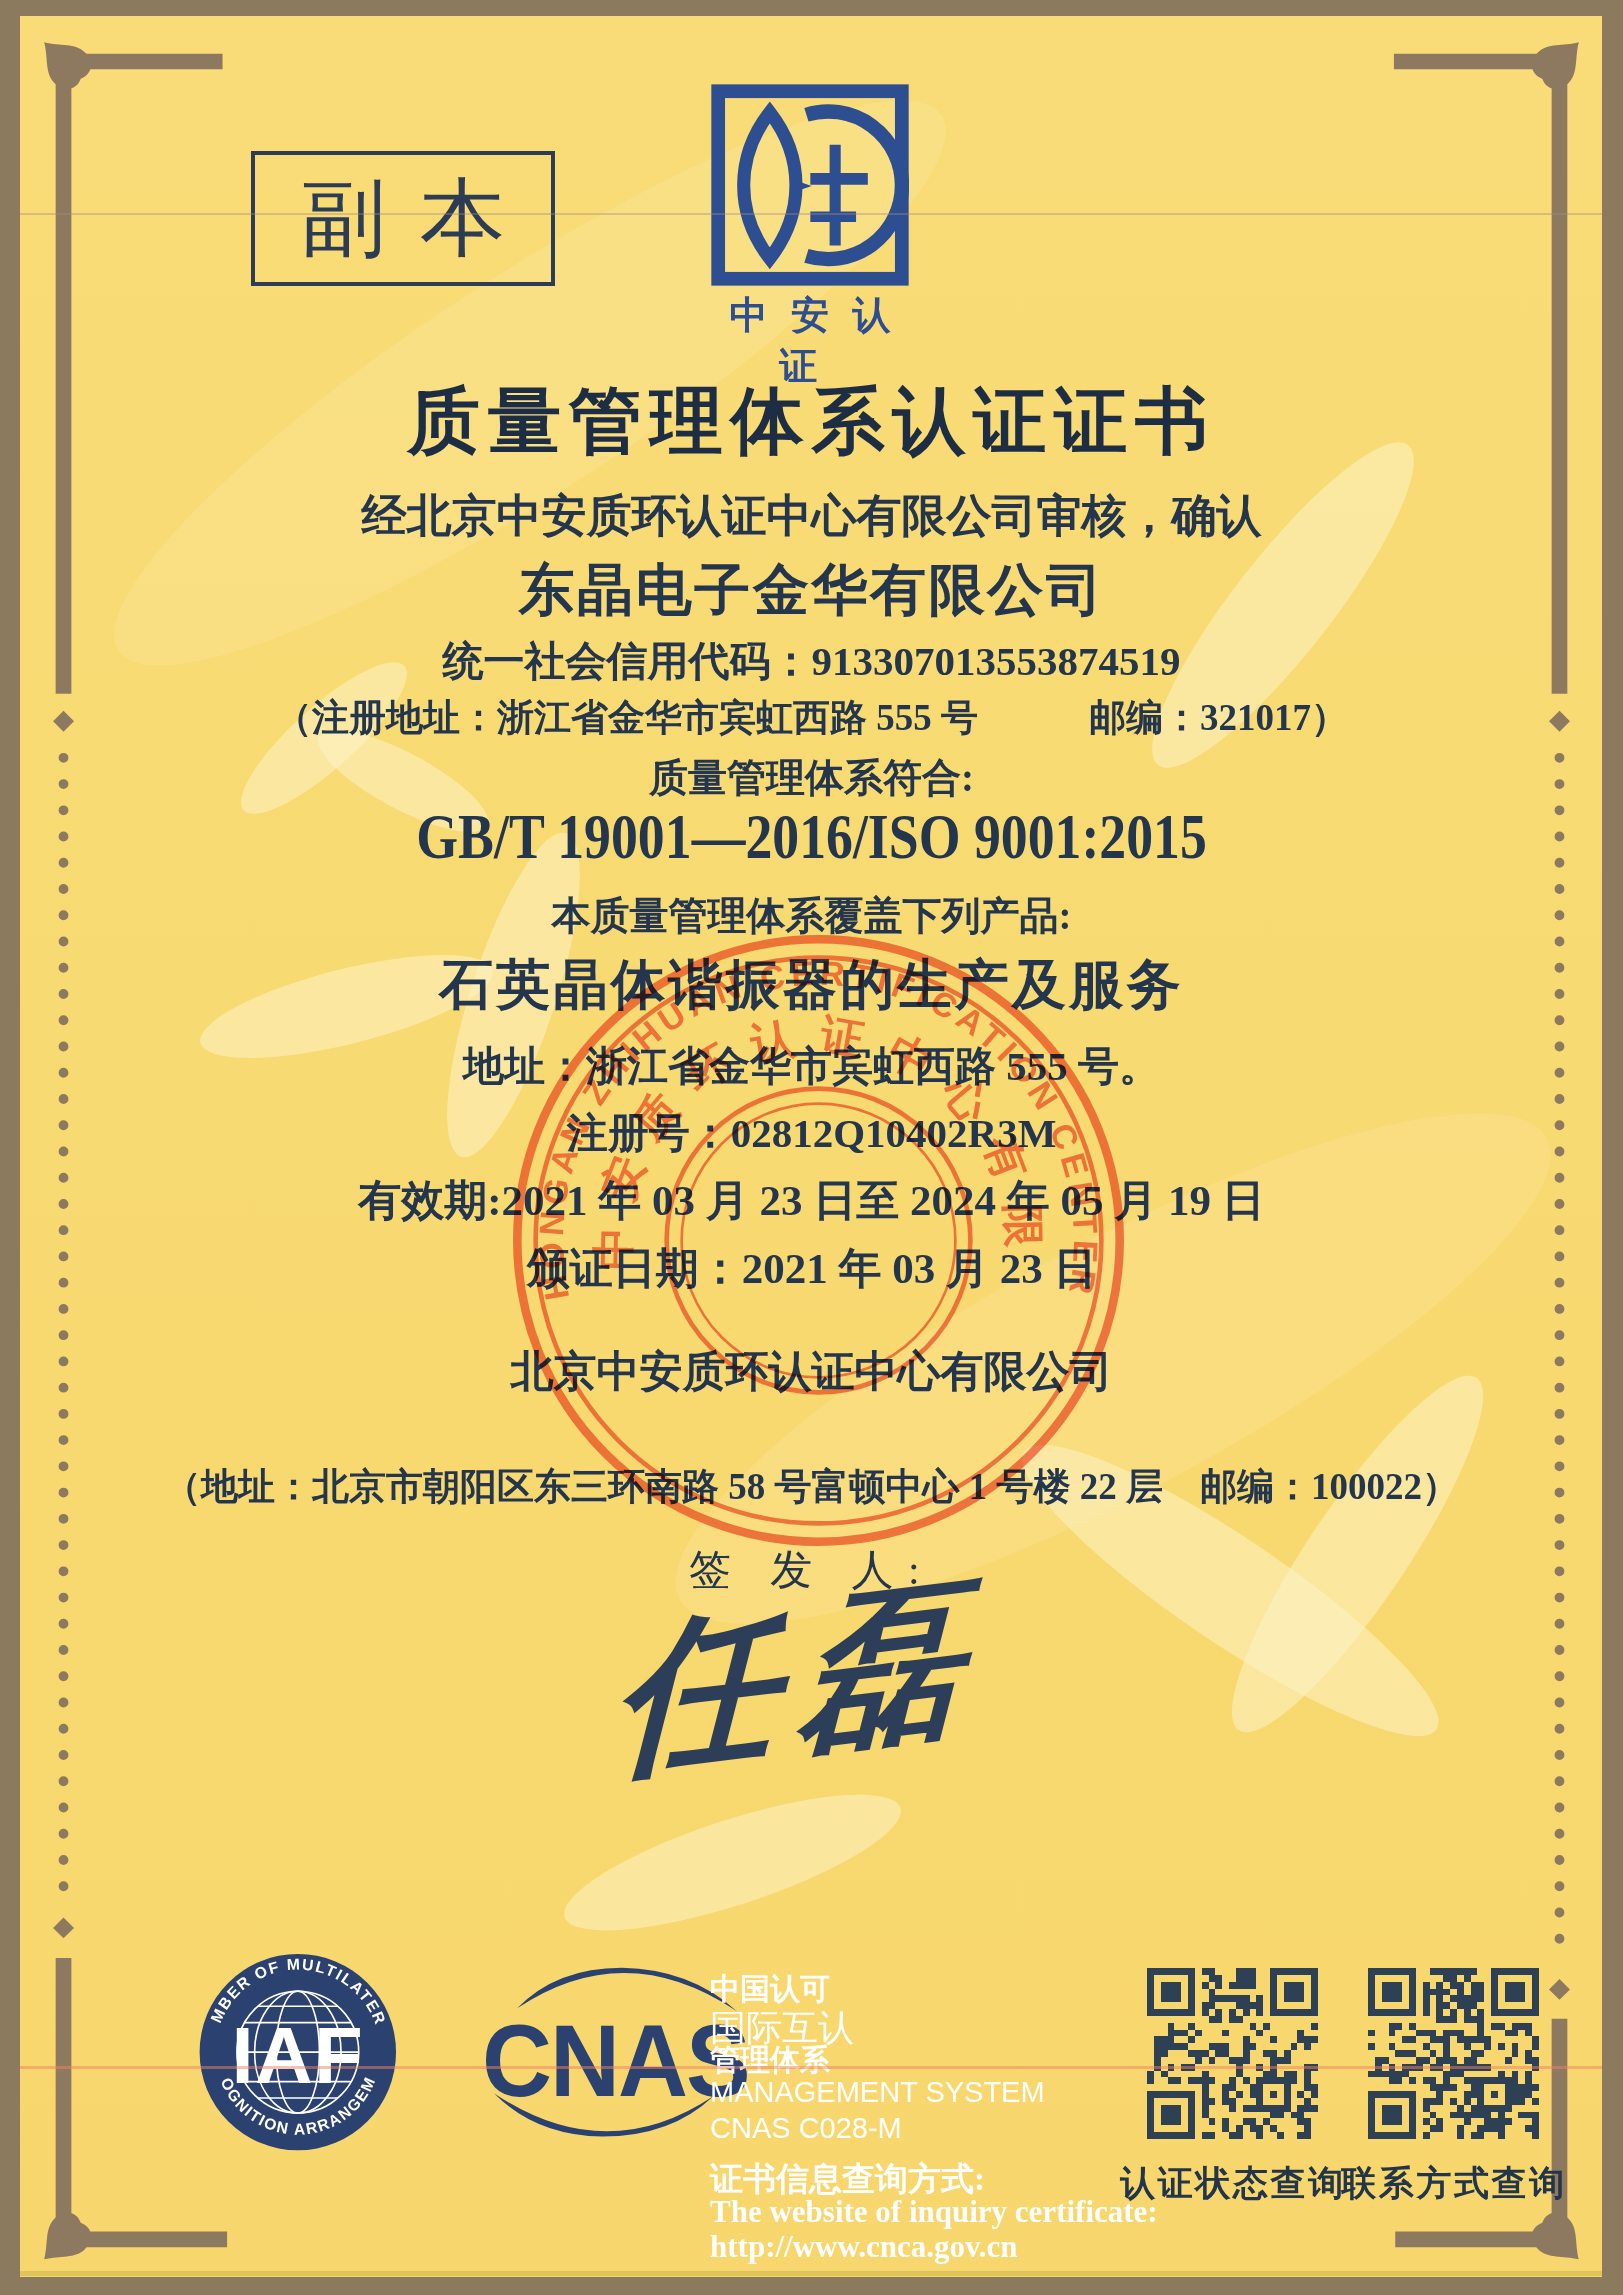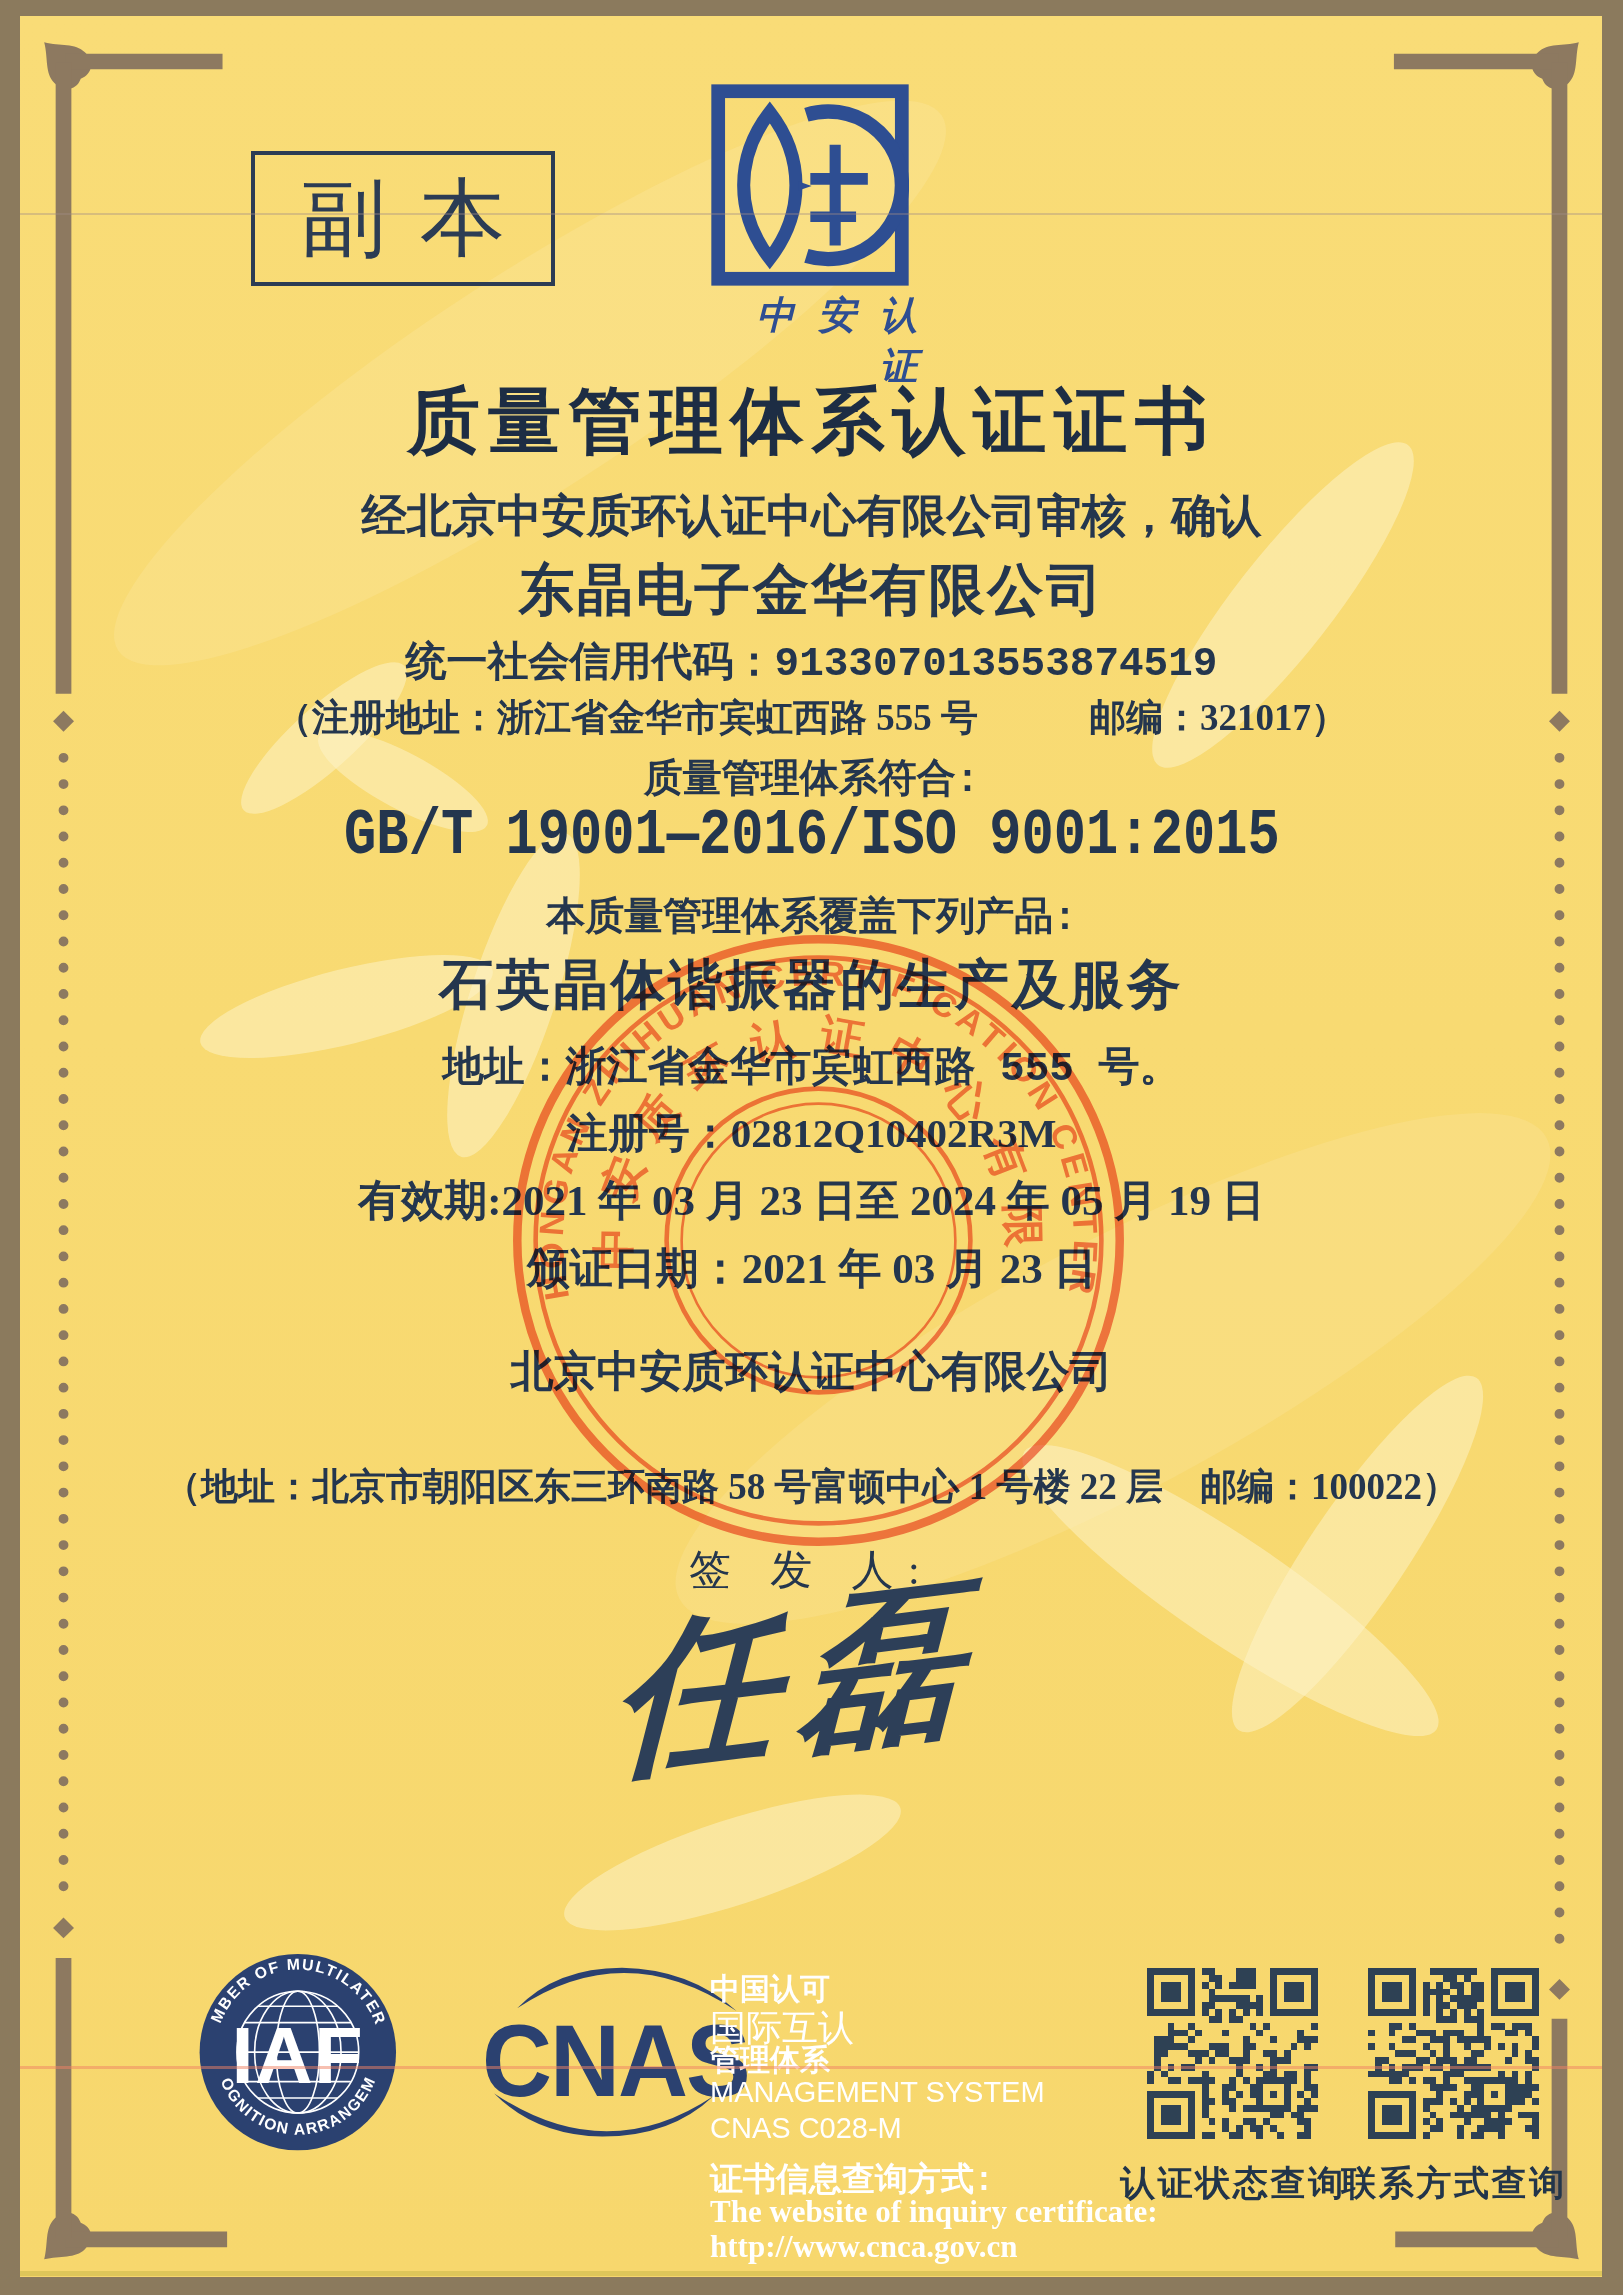--- a/index.html
+++ b/index.html
@@ -3,27 +3,27 @@
 <meta charset="utf-8">
 <style>
   html,body{margin:0;padding:0;background:#4a4a4a;}
   .page{position:relative;width:1623px;height:2295px;background:#8b7a5d;overflow:hidden;
         font-family:"Liberation Serif",serif;}
   .paper{position:absolute;left:19.6px;top:15.7px;right:21px;bottom:17.7px;
          background:linear-gradient(180deg,#f9dc77 0%,#f8da72 45%,#f7d76d 100%);}
   .wm{position:absolute;background:rgba(253,243,202,.52);border-radius:50%;}
   .abs{position:absolute;}
   .line{position:absolute;left:0;width:100%;text-align:center;color:#24364e;white-space:pre;}
-  .hei{font-family:Liberation Mono, monospace;font-weight:bold;}
+  .hei{font-family:Liberation Serif, serif;font-weight:bold;}
   .song{font-family:"Liberation Serif",serif;}
   .copy-box{position:absolute;left:251px;top:151px;width:304px;height:135px;
             border:4.6px solid #2c3c54;box-sizing:border-box;display:flex;align-items:center;justify-content:center;
             font-size:85px;letter-spacing:34px;color:#2c3c54;font-weight:500;text-indent:34px;}
-  .logo-caption{position:absolute;left:679px;top:290px;width:262px;text-align:right;
-                font-size:38px;letter-spacing:23.6px;color:#2e4e92;font-weight:600;text-indent:23.6px;font-style:italic;}
+  .logo-caption{position:absolute;left:679px;top:290px;width:262px;text-align:center;
+                font-size:38px;letter-spacing:23.6px;color:#2e4e92;font-weight:600;text-indent:23.6px;}
   .sig{position:absolute;left:50%;top:1570px;transform:translateX(-54%) rotate(-7deg) skewX(-8deg);
        font-size:165px;font-style:italic;font-weight:600;color:#2d3f58;letter-spacing:19.6px;}
   .btxt{position:absolute;left:710px;color:#ffffff;white-space:pre;}
   .qr-label{position:absolute;top:2160px;width:236px;text-align:center;font-size:35px;
             font-family:"Liberation Sans",sans-serif;font-weight:600;letter-spacing:2.6px;color:#22354a;}
   .scan{position:absolute;left:19.6px;right:21px;}
   svg text{font-family:"Liberation Sans",sans-serif;}
 </style>
 </head>
 <body>

